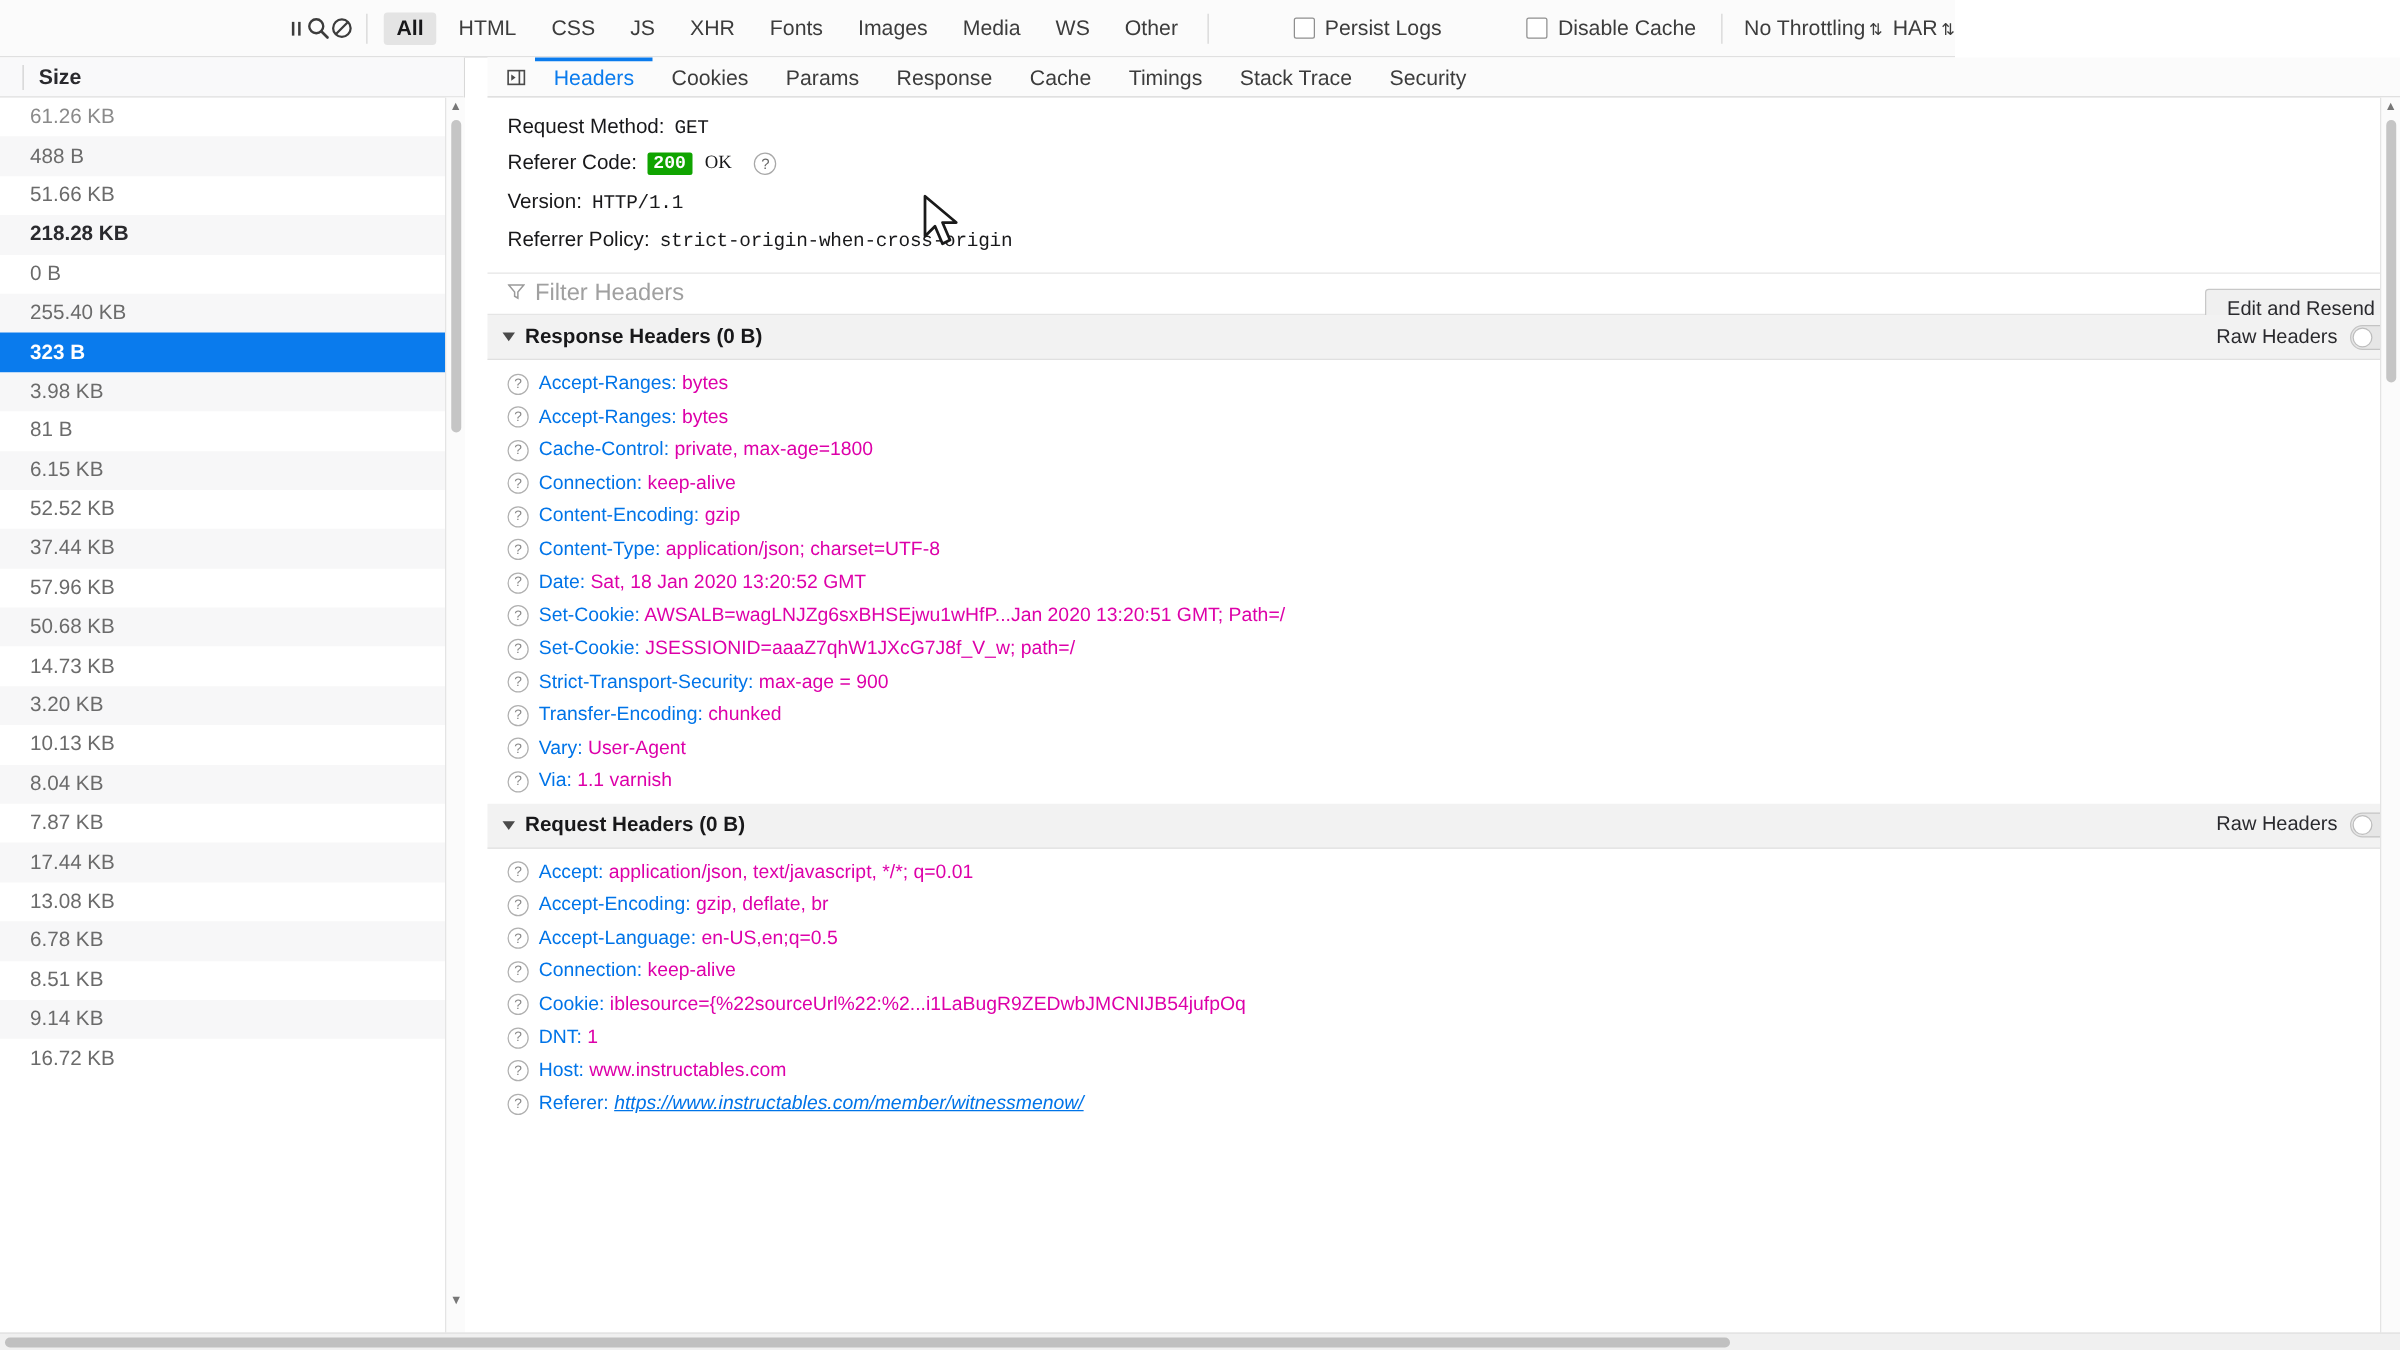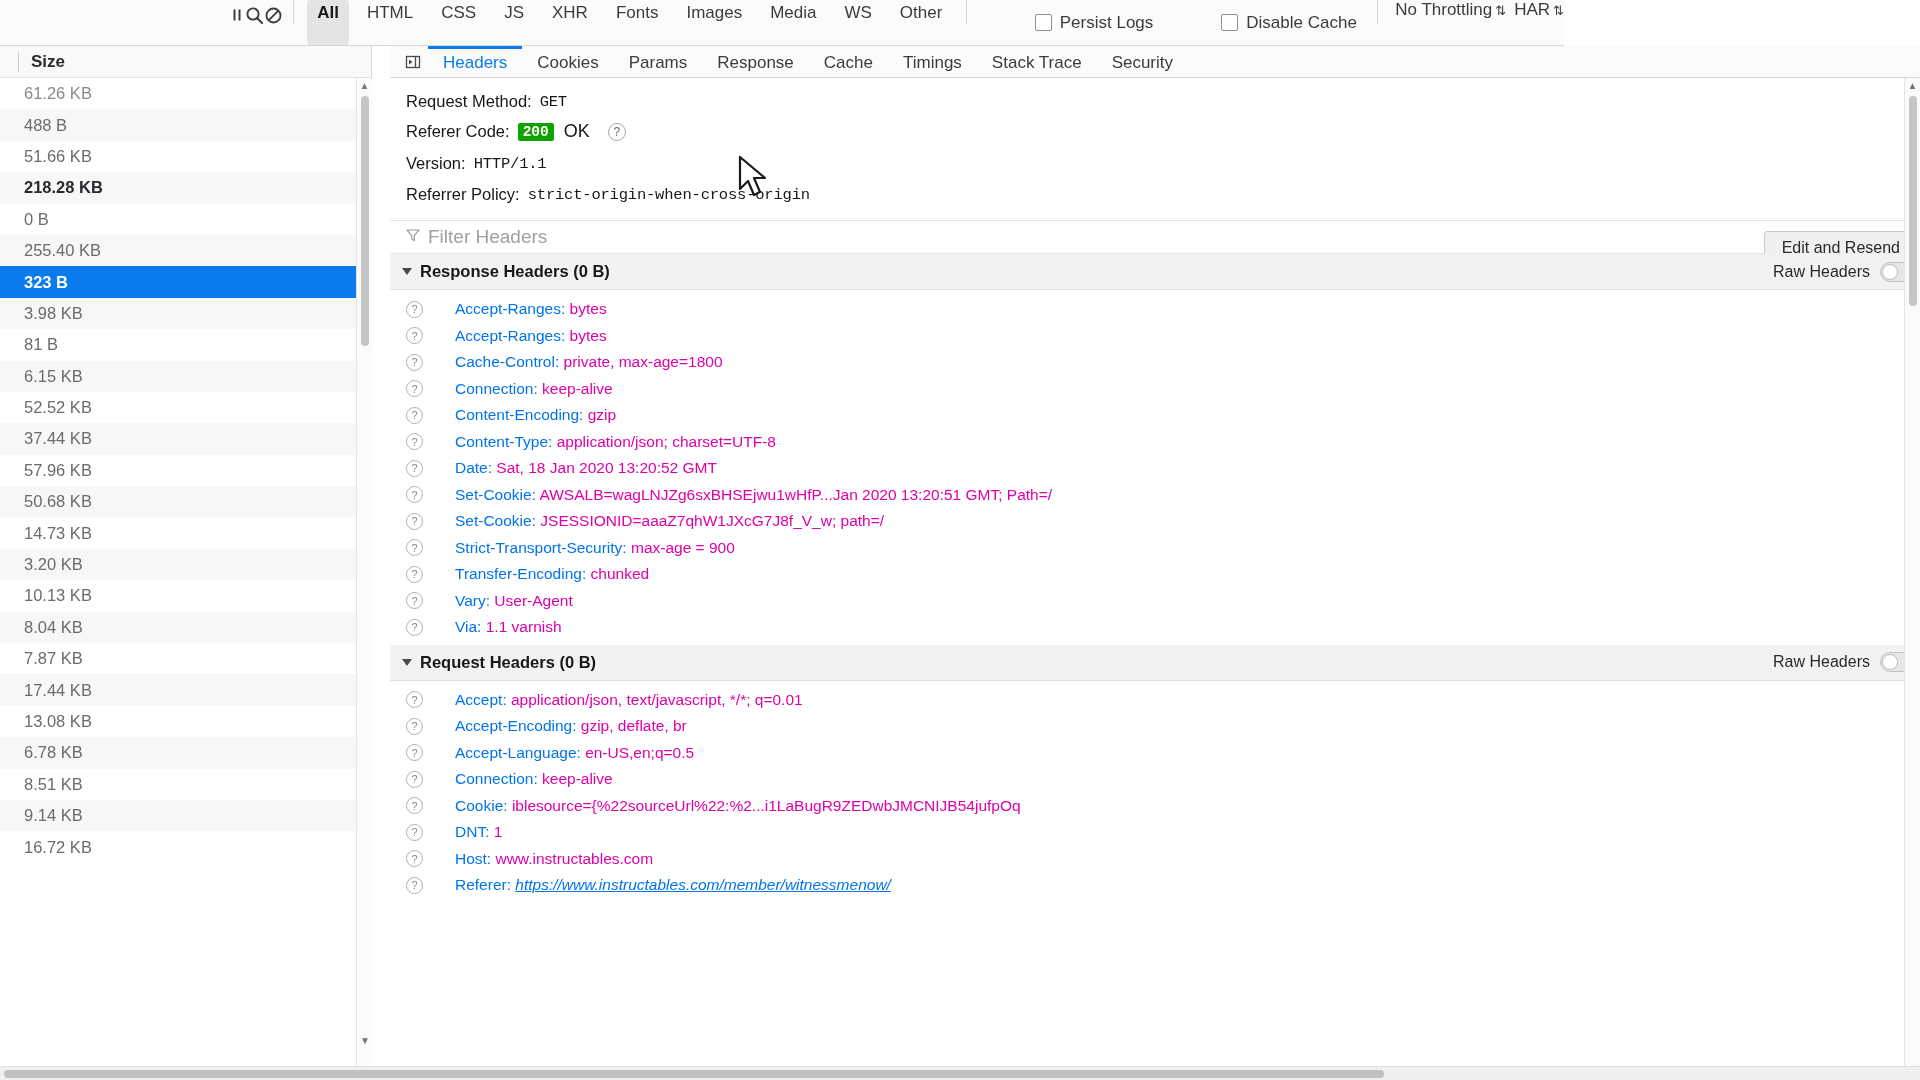--- a/index.html
+++ b/index.html
@@ -9,21 +9,21 @@
     font-family: "Liberation Sans", sans-serif;
     overflow: hidden;
   }
   #app { position: relative; width: 1920px; height: 1080px; background: #fff; }
 
   
   .toolbar {
     position: absolute; top: 0; left: 0; width: 1564px; height: 46px;
     background: #fbfbfb;
     border-bottom: 1px solid #d8d8d8;
-    display: flex; 
+    display: flex; align-items: center;
   }
   .tb-spacer { width: 600px; }
   .tb-btn {
     width: 34px; height: 30px;
     display: flex; align-items: center; justify-content: center;
     color: #2a2a2e;
   }
   .tb-sep { width: 1px; height: 24px; background: #d5d5d5; margin: 0 10px; }
   .tb-filter {
     font-size: 17px; color: #3c3c3c; padding: 3px 10px;
@@ -93,21 +93,21 @@
   .sum-label { font-weight: normal; color: #18181a; }
   .sum-value {
     font-family: "Liberation Mono", monospace; font-size: 15.5px;
     color: #18181a; margin-left: 8px; letter-spacing: -0.2px;
   }
   .badge-200 {
     background: #10a400; color: #fff; font-weight: bold;
     font-family: "Liberation Mono", monospace; font-size: 14.5px;
     padding: 1px 5px; border-radius: 2px; margin-left: 8px;
   }
-  .ok-txt { font-family: Liberation Sans, sans-serif; font-size: 18px; margin-left: 10px; color: #18181a;}
+  .ok-txt { font-family: Liberation Serif, serif; font-size: 15px; margin-left: 10px; color: #18181a;}
   .qmark {
     display: inline-flex; align-items: center; justify-content: center;
     width: 18px; height: 18px; border: 1px solid #a8a8a8; border-radius: 50%;
     font-size: 12px; color: #6b6b6b; margin-left: 18px;
   }
   .edit-resend {
     position: absolute; right: 20px; top: 185px;
     background: #f0f0f0; border: 1px solid #c8c8c8; border-radius: 3px;
     font-size: 16px; color: #2a2a2e; padding: 7px 17px;
   }
@@ -145,21 +145,21 @@
 
   .hdr-row {
     display: flex; align-items: center; height: 26.5px; padding-left: 16px;
   }
   .hdr-q {
     display: inline-flex; align-items: center; justify-content: center;
     width: 17px; height: 17px; border: 1px solid #b0b0b0; border-radius: 50%;
     font-size: 11px; color: #8a8a8a; flex: 0 0 17px;
   }
   .hdr-text {
-    margin-left: 32px; font-size: 15.5px;
+    margin-left: 8px; font-size: 15.5px;
     font-family: "Liberation Sans", sans-serif; white-space: nowrap;
   }
   .hdr-name { color: #0074e8; }
   .hdr-val { color: #dd00a9; }
   .hdr-val.link { color: #0074e8; font-style: italic; text-decoration: underline; }
 
   
   .vsb {
     position: absolute; width: 16px; background: #fbfbfb;
     border-left: 1px solid #e4e4e4;

